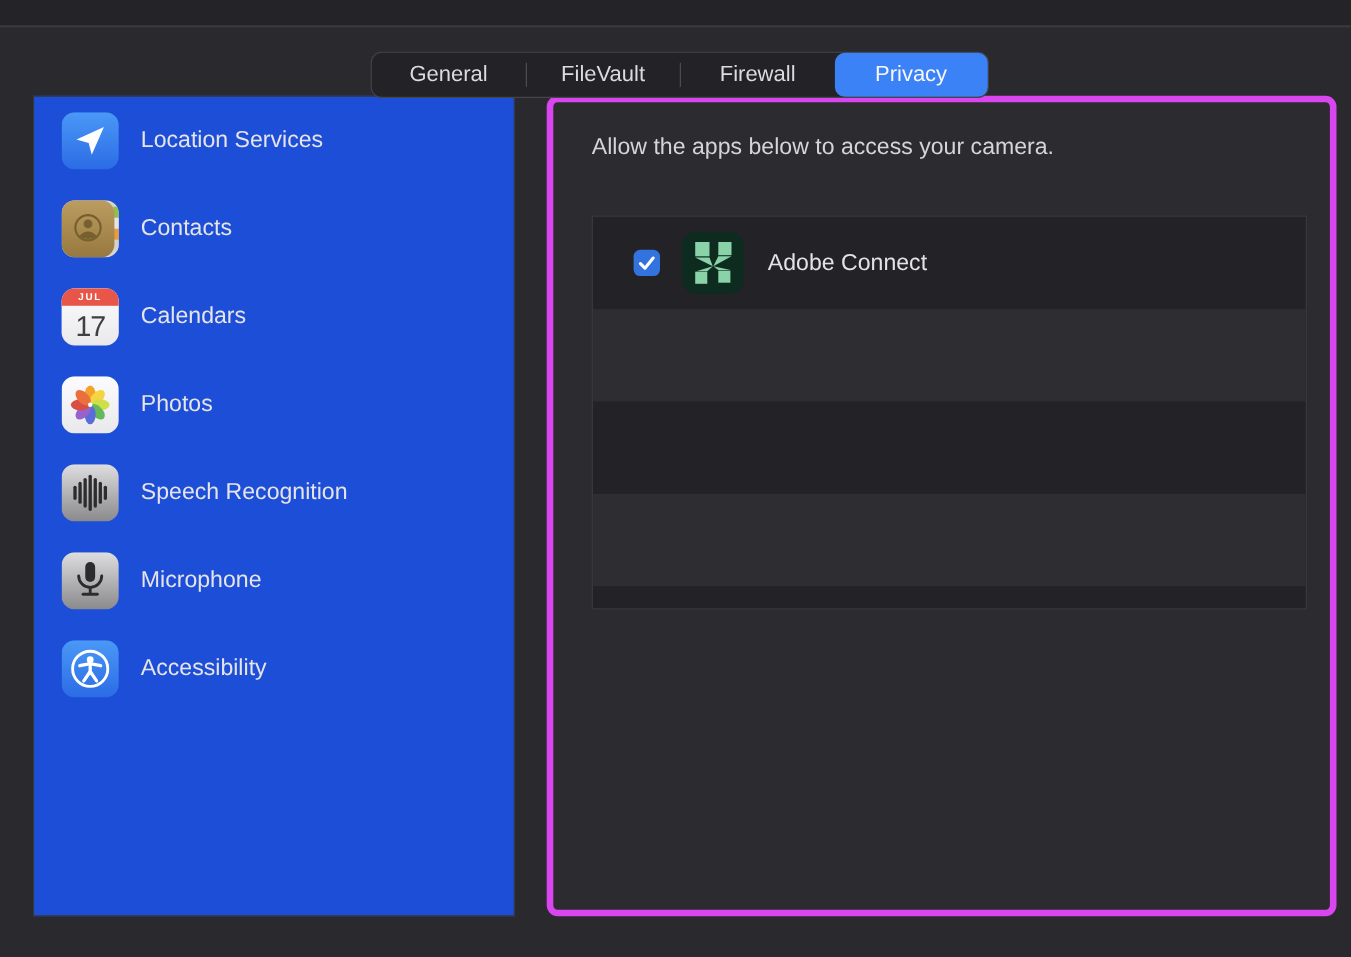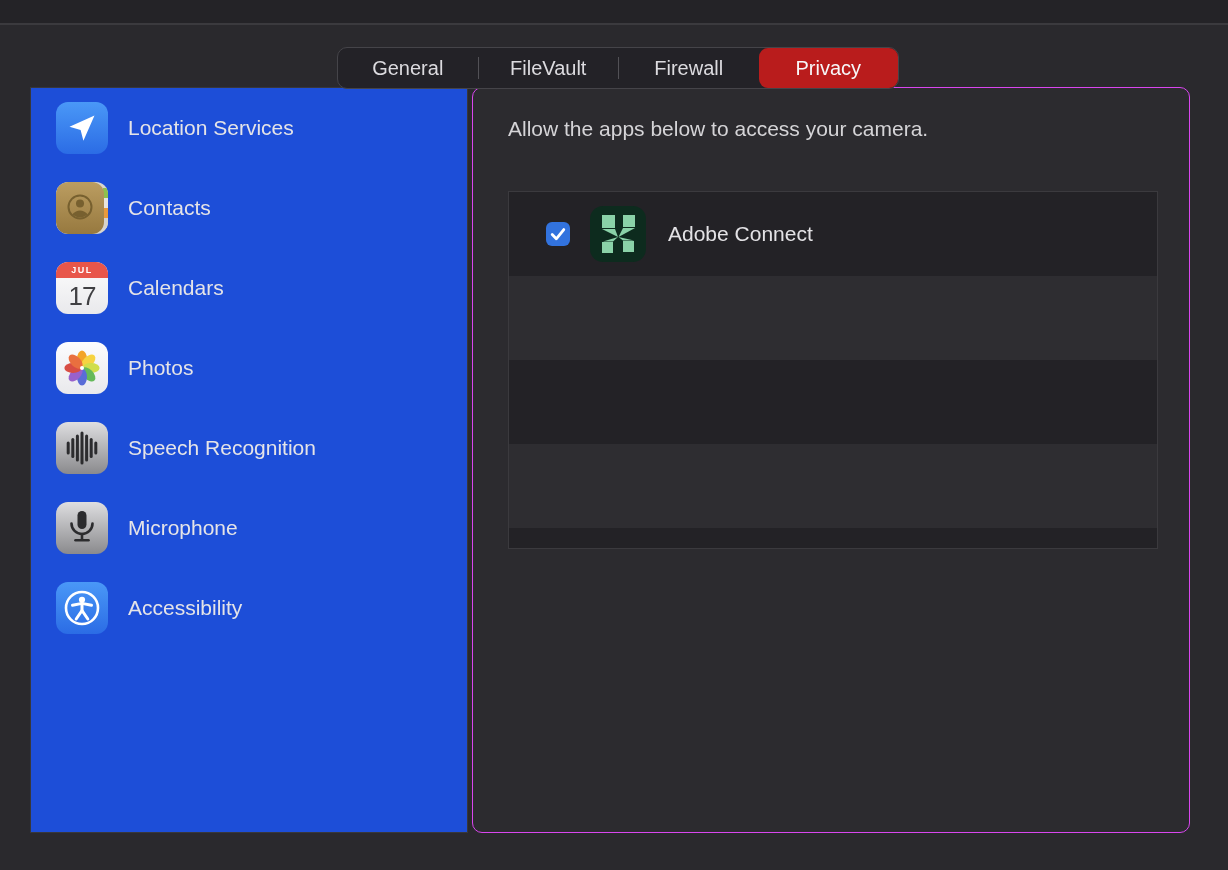--- a/index.html
+++ b/index.html
@@ -7,43 +7,43 @@
   .window{position:absolute;inset:0;}
 
   
   .titlebar{position:absolute;left:0;top:0;width:1228px;height:23px;
     background:#242327;border-bottom:2px solid #3b3a3e;}
   .segmented{position:absolute;left:337px;top:3px;width:560px;height:40px;
     background:#232227;border:1px solid #454449;border-radius:10px;
     display:flex;align-items:stretch;z-index:5;margin-top:44px;}
   .seg{flex:1;display:flex;align-items:center;justify-content:center;
     font-size:20px;color:#dcdbdf;border-radius:9px;cursor:default;}
-  .seg.selected{background:#b91c1c;color:#f7f7f9;}
+  .seg.selected{background:#3b82f6;color:#f7f7f9;}
   .seg-sep{width:1px;background:#525156;margin:9px 0;}
 
   
   .sidebar{position:absolute;left:30px;top:87px;width:438px;height:746px;
     background:#1d4ed8;border:1px solid #38373b;box-sizing:border-box;}
   .side-item{height:80px;display:flex;align-items:center;padding-left:25px;}
   .side-item.selected{background:#2c61d8;}
   .icon52{width:52px;height:52px;flex:none;display:block;}
   .side-label{margin-left:20px;font-size:21px;color:#e5e4e7;white-space:nowrap;}
   .side-item.selected .side-label{color:#ffffff;}
 
   
   .cal-icon{width:52px;height:52px;flex:none;border-radius:12px;overflow:hidden;
     display:flex;flex-direction:column;background:linear-gradient(#fdfdfd,#e9e9ec);text-align:center;}
   .cal-top{height:16px;background:#e8564a;color:#fff;font-size:9px;font-weight:bold;
     letter-spacing:1.5px;display:flex;align-items:center;justify-content:center;}
   .cal-day{flex:1;display:flex;align-items:center;justify-content:center;
     font-size:26px;color:#404043;letter-spacing:-1px;}
 
   
-  .panel{position:absolute;left:472px;top:87px;width:718px;height:746px;
-    background:#2c2b2f;border:1px solid #d946ef;border-radius:10px;box-sizing:border-box;}
+  .panel{position:absolute;left:497px;top:87px;width:718px;height:746px;
+    background:#2c2b2f;border:6px solid #d946ef;border-radius:10px;box-sizing:border-box;}
   .panel-header{position:absolute;left:35px;top:29px;font-size:21px;color:#d5d4d7;}
   .app-list{position:absolute;left:35px;top:103px;width:648px;height:356px;
     border:1px solid #3b3a3e;overflow:hidden;}
   .app-row{height:84px;display:flex;align-items:center;}
   .row-dark{background:#232226;}
   .row-light{background:#2e2d31;}
   .row-partial{height:20px;}
   .checkbox{width:24px;height:24px;margin-left:37px;border-radius:6px;
     background:#3273de;display:flex;align-items:center;justify-content:center;flex:none;}
   .app-icon{width:56px;height:56px;margin-left:20px;border-radius:13px;

